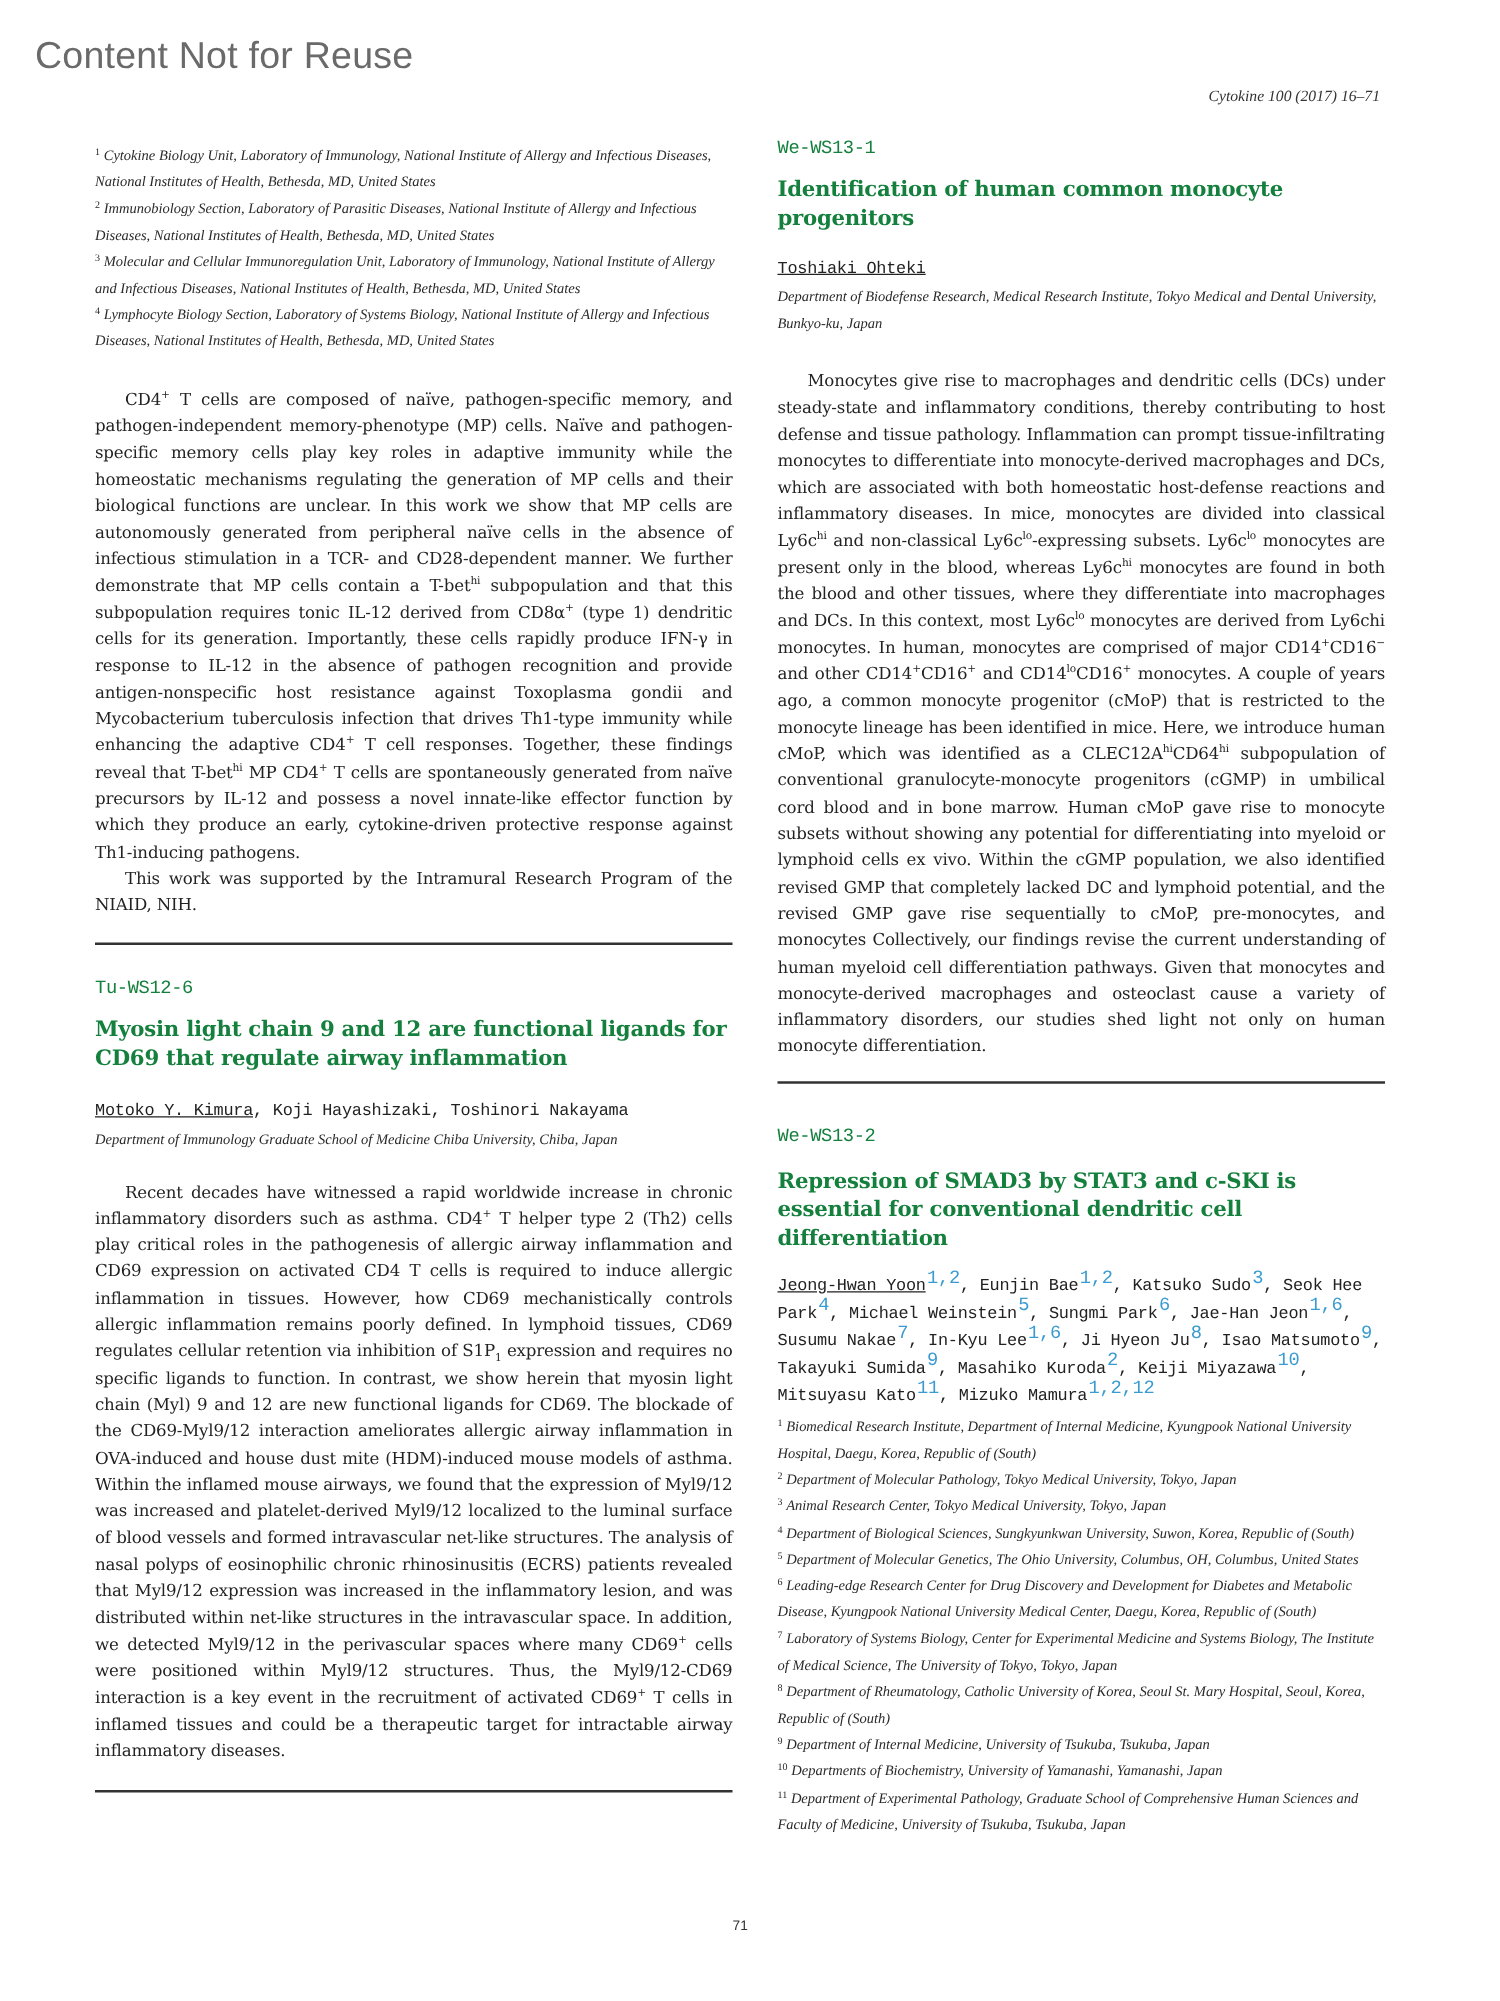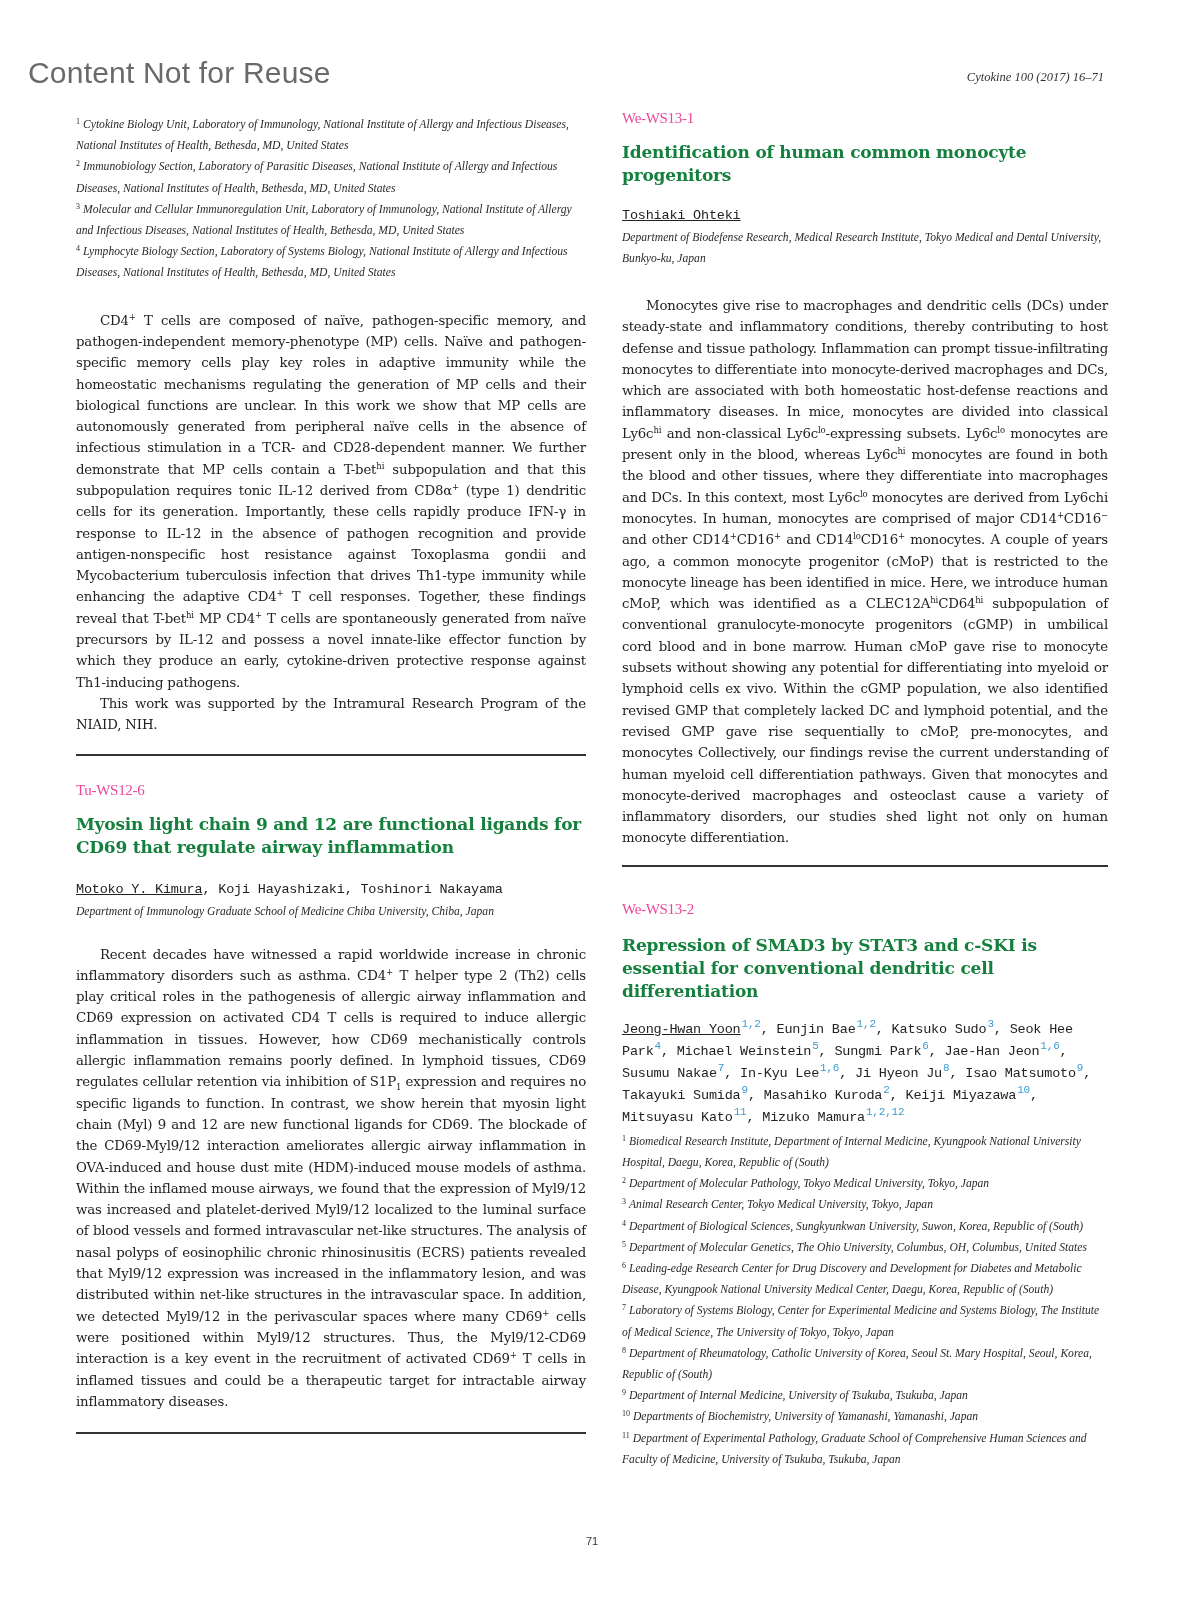--- a/index.html
+++ b/index.html
@@ -1,35 +1,35 @@
 <!DOCTYPE html>
 <html><head>
 <meta charset="utf-8">
 <style>
   html, body { margin:0; padding:0; background:#ffffff; }
   body { width:1200px; height:1601px; position:relative; overflow:hidden; color:#1e1e1e;
          font-family:"DejaVu Serif","Liberation Serif",serif; }
   .watermark { position:absolute; left:28px; top:28px; font-family:"Liberation Sans",sans-serif;
-               font-size:30px; color:#6a6a6a; letter-spacing:0.2px;margin-top:28px; }
+               font-size:30px; color:#6a6a6a; letter-spacing:0.2px; }
   .running-head { position:absolute; right:96px; top:70px; font-family:"Liberation Serif",serif;
                   font-style:italic; font-size:12.5px; color:#333; }
   .col { position:absolute; top:110px; width:510px; }
   .col.left { left:76px; }
   .col.right { left:622px; }
   .affil { font-family:"Liberation Serif",serif; font-style:italic; font-size:11.6px; line-height:21.2px; color:#2a2a2a; }
   .affil sup { font-style:normal; font-size:8px; margin-right:3px; vertical-align:4px; line-height:0; }
   .body { font-family:"DejaVu Serif",serif; font-size:13.3px; line-height:21.3px; text-align:justify;
           text-indent:24px; margin:0; color:#222; letter-spacing:-0.15px; }
   sup.s, sub.s { font-size:8.5px; line-height:0; }
   .rule { height:2px; background:#333; width:510px; }
-  .code { font-family:Liberation Serif, serif; font-size:15px; color:#ec4899; letter-spacing:-0.3px; }
+  .code { font-family:Liberation Mono, monospace; font-size:15px; color:#15803d; letter-spacing:-0.3px; }
   .title { font-family:"DejaVu Serif",serif; font-weight:bold; font-size:17px; line-height:23px; color:#15803d; letter-spacing:-0.2px; }
   .authors { font-family:Liberation Mono, monospace; font-size:13.5px; line-height:22px; color:#222; letter-spacing:-0.2px; }
   .authors .pres { text-decoration:underline; }
-  .authors sup { color:#3a9bd0; font-size:11px; line-height:0; margin-left:1px; }
+  .authors sup { color:#3a9bd0; font-size:15px; line-height:0; margin-left:1px; }
   .dept { font-family:"Liberation Serif",serif; font-style:italic; font-size:11.6px; line-height:21px; color:#2a2a2a; }
   .page-number { position:absolute; left:586px; top:1535px; font-family:"Liberation Sans",sans-serif; font-size:11px; color:#333; }
 </style>
 </head>
 <body>
 
 <div class="watermark">Content Not for Reuse</div>
 <div class="running-head">Cytokine 100 (2017) 16–71</div>
 
 <div class="col left">

